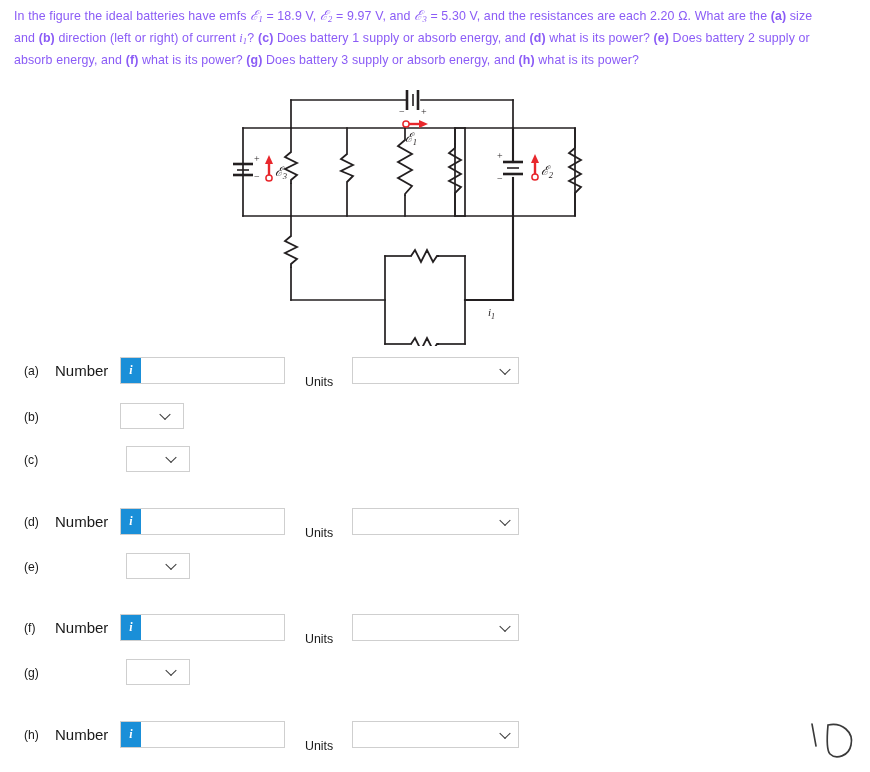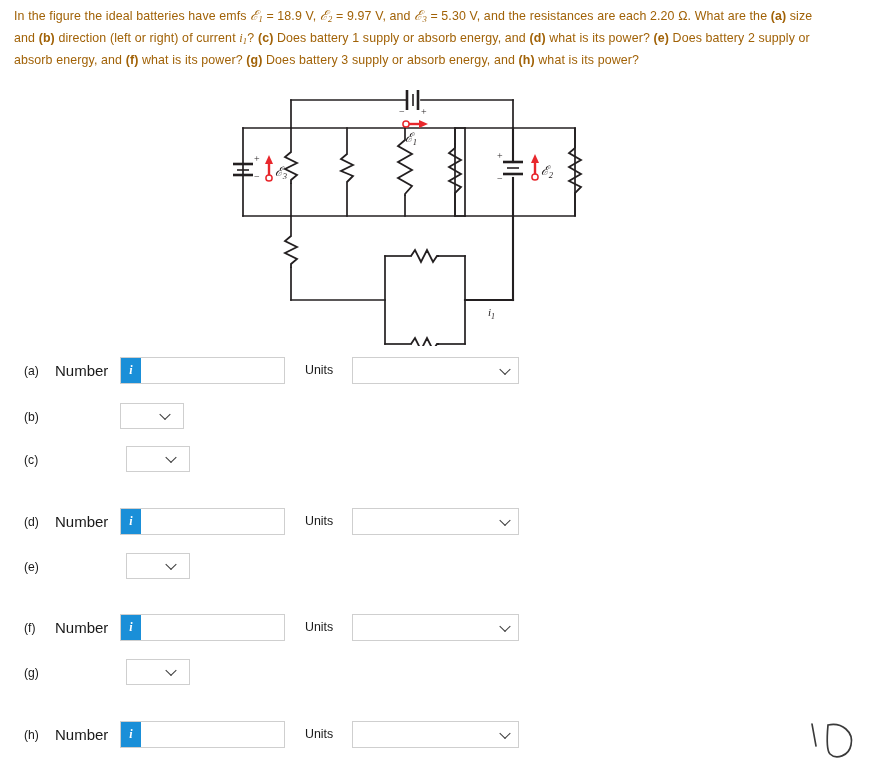--- a/index.html
+++ b/index.html
@@ -16,21 +16,21 @@
     background: #fff;
   }
 
   
   .prompt {
     position: absolute;
     left: 14px; top: 7px;
     width: 800px;
     font-size: 12.4px;
     line-height: 18.6px;
-    color: #a16207;
+    color: #8b5cf6;
     letter-spacing: 0.01em;
   }
   .prompt b { font-weight: bold; }
   .emf {
     font-family: "Liberation Serif", serif;
     font-style: italic;
     font-size: 13.4px;
   }
   .sub { font-size: 8.6px; vertical-align: -0.28em; font-style: italic;
          font-family: "Liberation Serif", serif; }
@@ -93,20 +93,21 @@
     font-size: 12px;
     background: #fff;
     min-width: 0;
   }
   .unitslabel {
     position: absolute;
     left: 305px;
     font-size: 12.4px;
     color: #1a1a1a;
     line-height: 27px;
+    margin-top: 12px;
   }
   .unitselect {
     position: absolute;
     left: 352px; top: 0;
     width: 167px; height: 27px;
     border: 1px solid #cfcfcf;
     background: #fff;
     cursor: pointer;
   }
   .smallselect {

